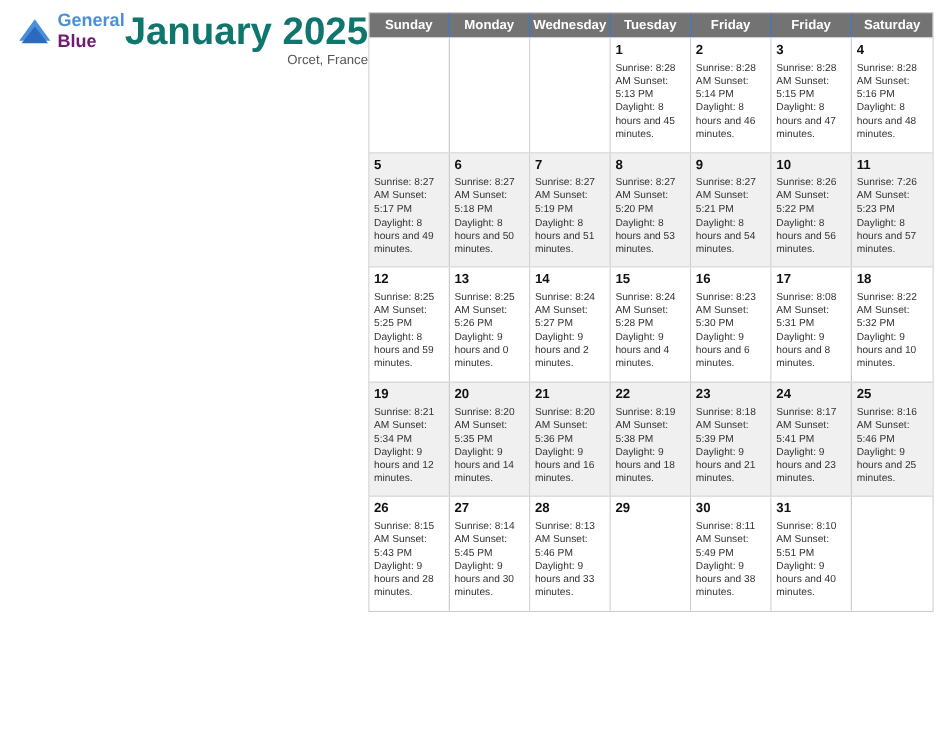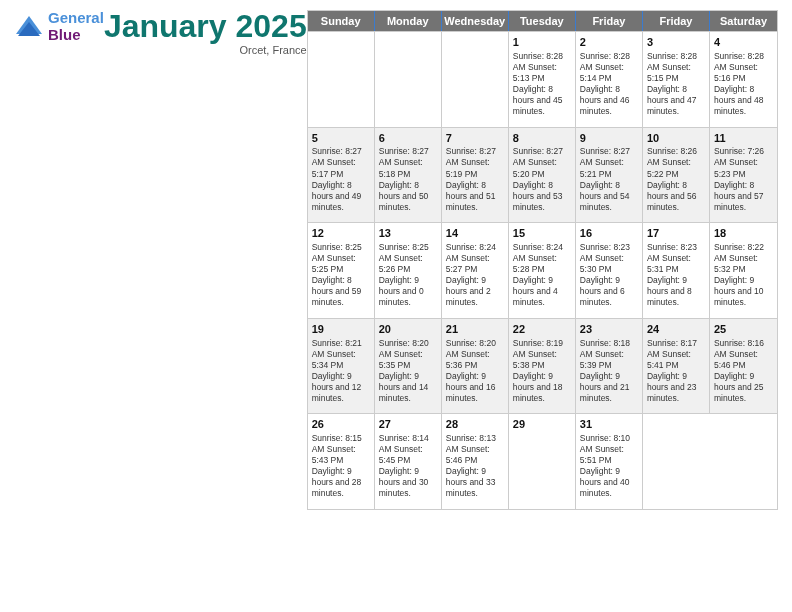--- a/index.html
+++ b/index.html
@@ -242,21 +242,21 @@
 Daylight: 9 hours and 4 minutes.</div>
           </div>
           <div class="cal-cell">
             <span class="cell-date">16</span>
             <div class="cell-info">Sunrise: 8:23 AM
 Sunset: 5:30 PM
 Daylight: 9 hours and 6 minutes.</div>
           </div>
           <div class="cal-cell">
             <span class="cell-date">17</span>
-            <div class="cell-info">Sunrise: 8:23 AM
+            <div class="cell-info">Sunrise: 8:08 AM
 Sunset: 5:31 PM
 Daylight: 9 hours and 8 minutes.</div>
           </div>
           <div class="cal-cell">
             <span class="cell-date">18</span>
             <div class="cell-info">Sunrise: 8:22 AM
 Sunset: 5:32 PM
 Daylight: 9 hours and 10 minutes.</div>
           </div>
         </div>
@@ -318,20 +318,26 @@
 Daylight: 9 hours and 30 minutes.</div>
           </div>
           <div class="cal-cell">
             <span class="cell-date">28</span>
             <div class="cell-info">Sunrise: 8:13 AM
 Sunset: 5:46 PM
 Daylight: 9 hours and 33 minutes.</div>
           </div>
           <div class="cal-cell">
             <span class="cell-date">29</span>
+          </div>
+          <div class="cal-cell">
+            <span class="cell-date">30</span>
+            <div class="cell-info">Sunrise: 8:11 AM
+Sunset: 5:49 PM
+Daylight: 9 hours and 38 minutes.</div>
           </div>
           <div class="cal-cell">
             <span class="cell-date">31</span>
             <div class="cell-info">Sunrise: 8:10 AM
 Sunset: 5:51 PM
 Daylight: 9 hours and 40 minutes.</div>
           </div>
           <div class="cal-cell"></div>
         </div>
       </div>

